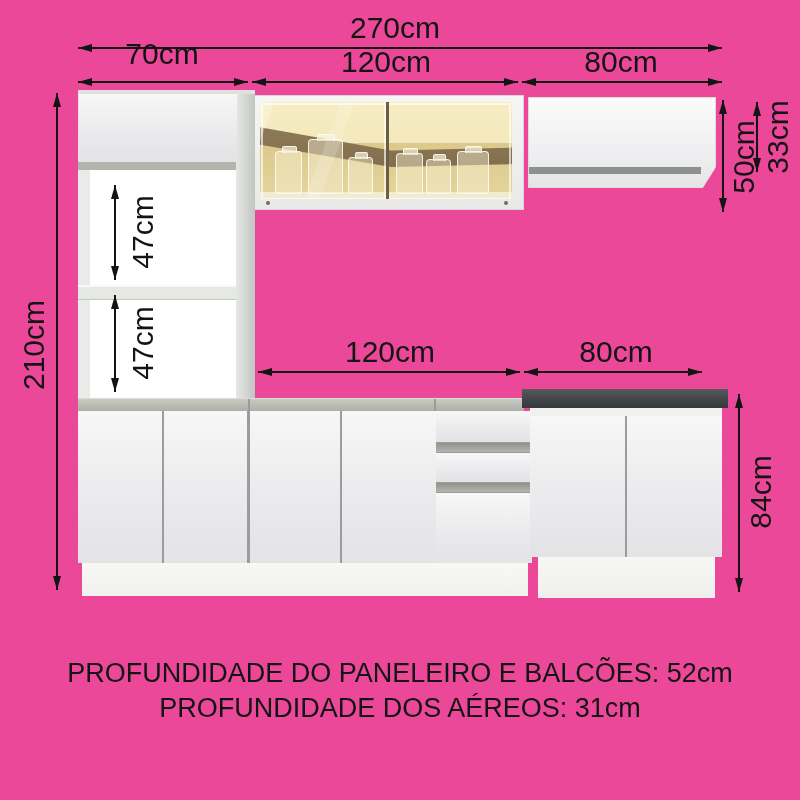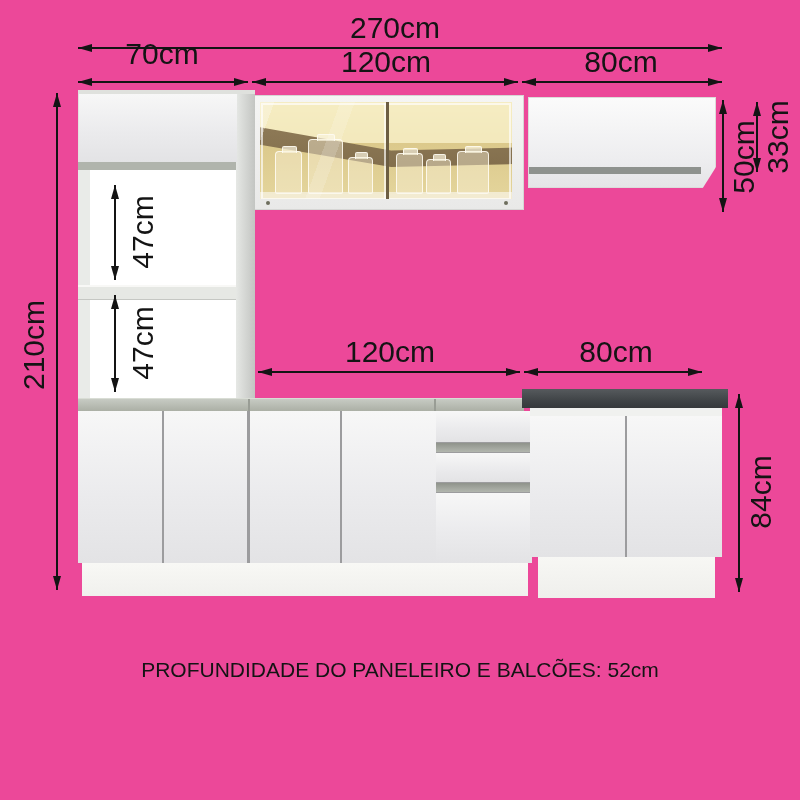--- a/index.html
+++ b/index.html
@@ -23,21 +23,21 @@
   
   .panel{position:absolute;}
   .door-bg{background:linear-gradient(180deg,#f7f7f7 0%,#ebebed 55%,#e3e3e5 100%);}
   .gapfield{background:#9c9c9e;}
   .jar{position:absolute;border:1px solid rgba(255,253,244,0.85);
     background:rgba(248,240,212,0.45);border-radius:4px 4px 2px 2px;}
   .jar::before{content:"";position:absolute;left:25%;top:-6px;width:50%;height:6px;
     background:rgba(250,244,222,0.7);border:1px solid rgba(255,253,244,0.8);border-bottom:none;border-radius:2px 2px 0 0;}
   .hinge-dot{position:absolute;width:4px;height:4px;border-radius:50%;background:#6e6e5e;}
   .footer-line{position:absolute;left:50%;transform:translateX(-50%);
-    font-size:21px;white-space:nowrap;color:#141414;text-align:center;}
+    font-size:27px;white-space:nowrap;color:#141414;text-align:center;}
 </style>
 </head>
 <body>
 
 <div id="canvas">
 
   <div class="panel" style="left:250px;top:95px;width:272px;height:113px;
               background:linear-gradient(180deg,#f5f5f4,#e9e9e8);border:1px solid #d6d6d4;"></div>
   <div class="panel" style="left:260px;top:102px;width:252px;height:97px;overflow:hidden;
               background:linear-gradient(180deg,#ecdfae 0%,#dbc88a 38%,#e4d59c 100%);">
@@ -142,14 +142,15 @@
   <div class="hdim" style="left:258px;top:371px;width:262px;"></div>
   <div class="dlab" style="left:390px;top:352px;">120cm</div>
 
   <div class="hdim" style="left:524px;top:371px;width:178px;"></div>
   <div class="dlab" style="left:616px;top:352px;">80cm</div>
 
   <div class="vdim" style="left:738px;top:394px;height:198px;"></div>
   <div class="vlab" style="left:761px;top:492px;">84cm</div>
 
   <div class="footer-line" style="top:658px;">PROFUNDIDADE DO PANELEIRO E BALCÕES: 52cm</div>
+  <div class="footer-line" style="top:693px;">PROFUNDIDADE DOS AÉREOS: 31cm</div>
 
 </div>
 
 </body></html>

